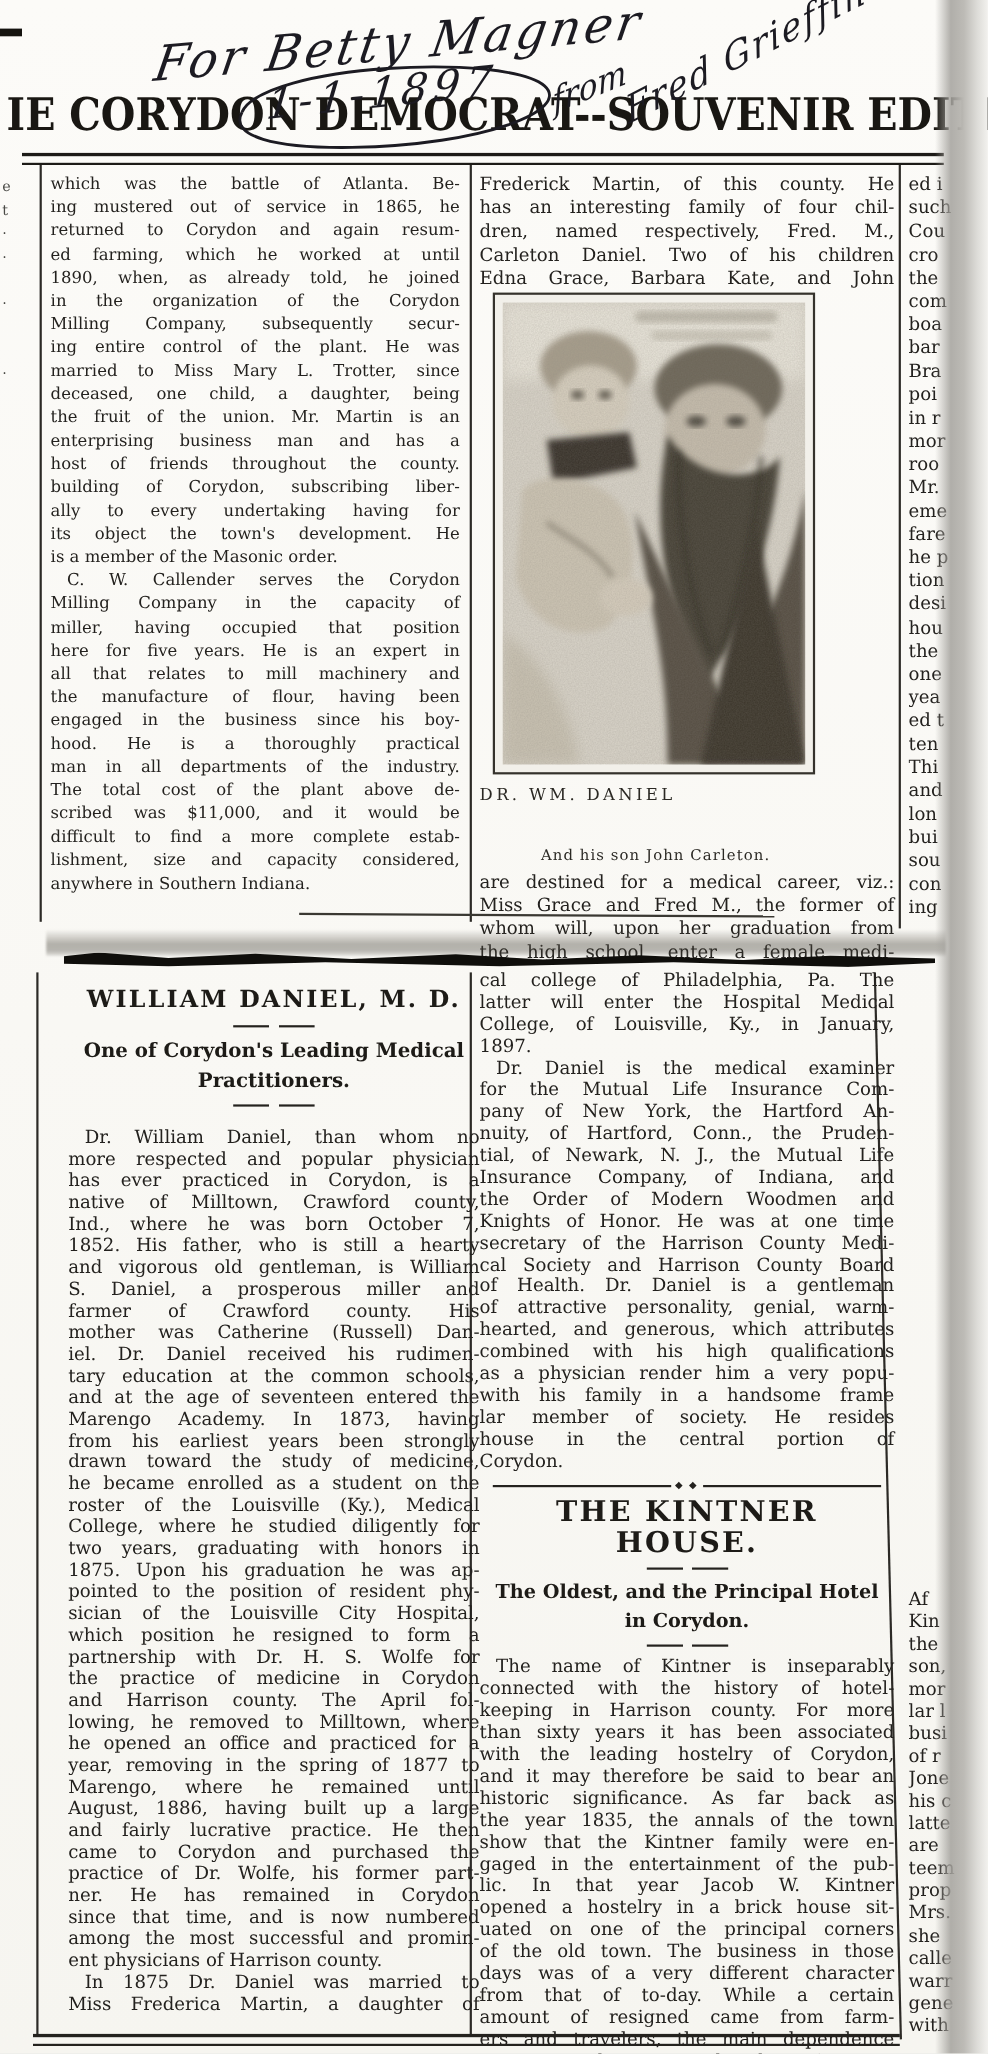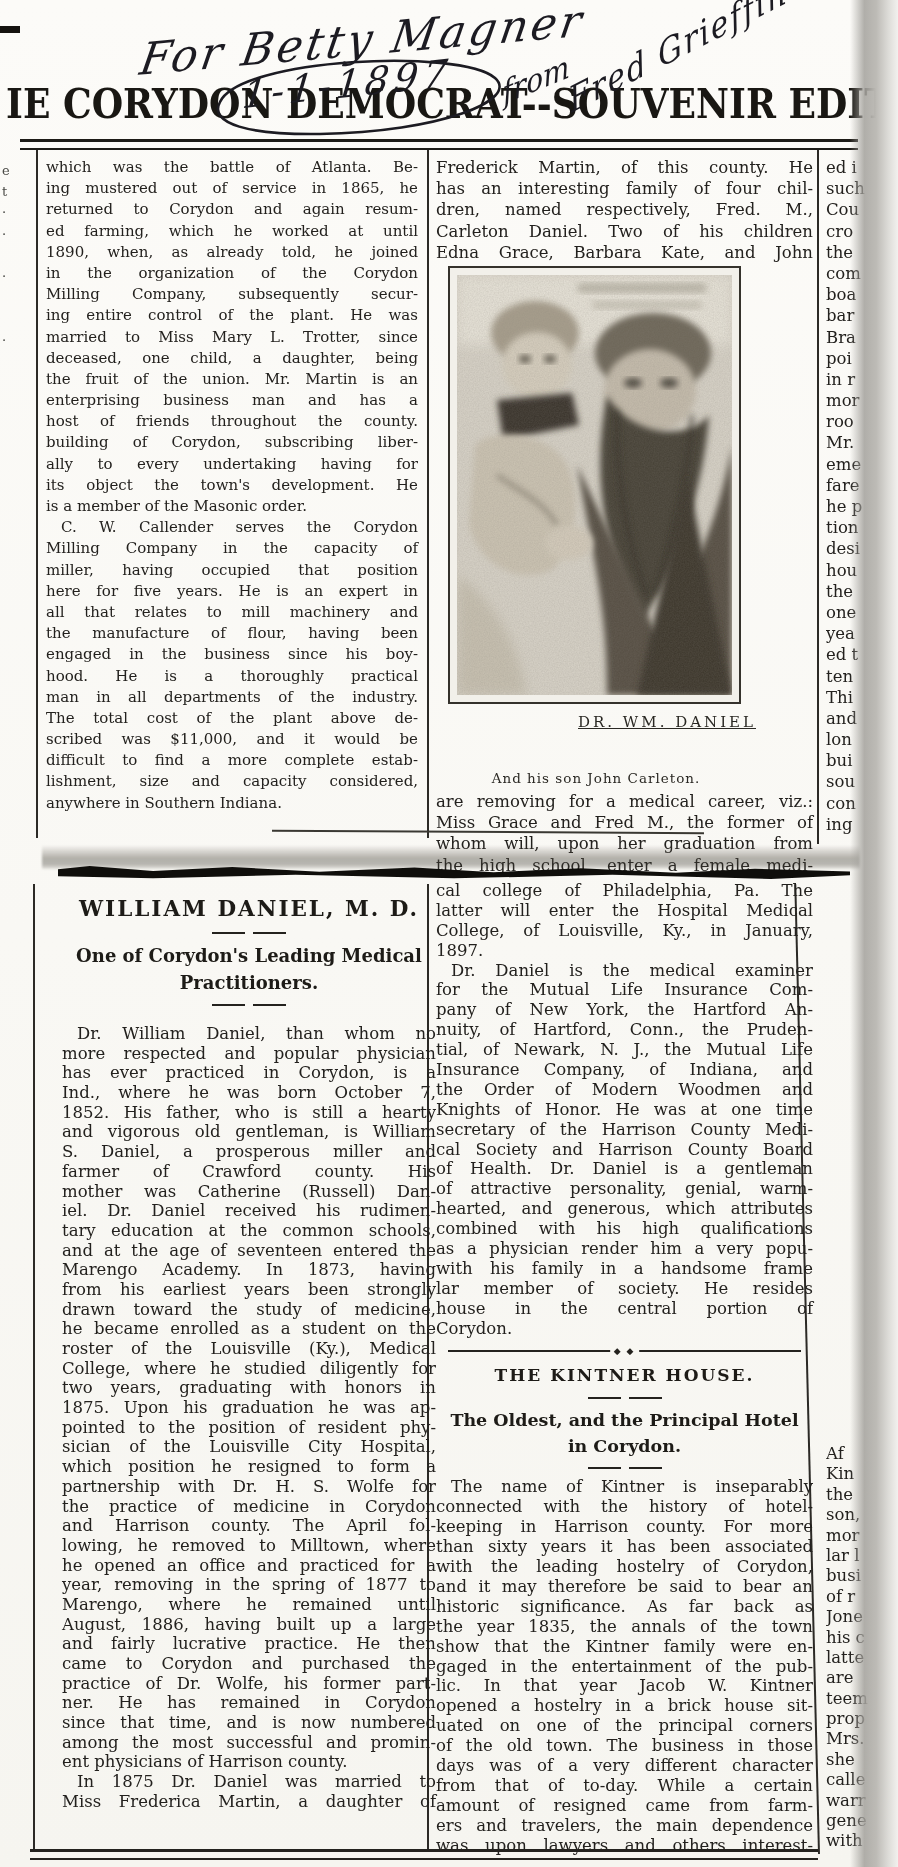--- a/index.html
+++ b/index.html
@@ -48,41 +48,41 @@
   .sliver-left{left:2px;top:160px;width:18px;font-size:13px;color:#4a4a46;}
   .sliver-left .ln{line-height:21.2px;height:21.2px;text-align:left;text-align-last:left;}
   .sliver-right{left:826px;top:157px;width:60px;font-size:16.5px;overflow:hidden;}
   .sliver-right .ln{line-height:21.2px;height:21.2px;text-align:left;text-align-last:left;white-space:nowrap;}
 
   
   .photo{margin:3px 0 0 12px;width:293px;height:438px;box-sizing:border-box;
     border:2px solid #35322c;padding:7px;background:#f2f0ea;}
   .photo svg{display:block;width:275px;height:420px;}
   .caption{margin-top:9px;width:320px;}
-  .cap1{text-align:right;font-size:15px;letter-spacing:3px;color:#2a2823;text-decoration:underline;}
+  .cap1{text-align:left;font-size:15px;letter-spacing:3px;color:#2a2823;}
   .cap2{text-align:center;font-size:13.5px;letter-spacing:1px;color:#2a2823;margin-top:39px;}
 
   
   .gap-shadow{position:absolute;left:42px;top:845px;width:818px;height:24px;z-index:2;filter:blur(1px);
     background:linear-gradient(to bottom,rgba(105,100,90,0) 0%,rgba(92,88,78,.45) 55%,rgba(60,57,48,.35) 80%,rgba(120,115,104,.15) 100%);}
   .torn-top{position:absolute;left:58px;top:866px;width:792px;height:13px;background:#0f0e0b;z-index:2;
     clip-path:polygon(0 25%,4% 0,12% 38%,22% 8%,33% 45%,45% 12%,55% 48%,66% 18%,78% 52%,88% 22%,100% 42%,100% 72%,90% 100%,70% 68%,50% 95%,30% 68%,12% 95%,0 78%);}
   .cut-line{position:absolute;left:272px;top:831px;width:432px;height:2px;background:#3a3832;transform:rotate(.3deg);z-index:1;}
 
   
   .col-c{left:62px;top:888px;width:374px;font-size:16.5px;}
   .col-c .body .ln{line-height:19.7px;height:19.7px;}
   .col-d{left:436px;top:881px;width:377px;font-size:16.5px;}
   .col-d .body .ln{line-height:19.9px;height:19.9px;}
   .sliver-right2{left:826px;top:1444px;width:60px;font-size:16.5px;overflow:hidden;}
   .sliver-right2 .ln{line-height:20.4px;height:20.4px;text-align:left;text-align-last:left;white-space:nowrap;}
 
   .headline{margin:6px 0 0 0;text-align:center;font-size:21.5px;font-weight:bold;
     letter-spacing:2px;line-height:30px;color:#1d1b17;}
-  .headline.k{font-size:17px;line-height:28px;}
+  .headline.k{font-size:26px;line-height:28px;}
   .dash-rule{width:74px;height:2px;margin:8px auto 8px auto;
     background:linear-gradient(to right,#24221e 0 44%,transparent 44% 56%,#24221e 56% 100%);}
   .subhead{text-align:center;font-weight:bold;font-size:18px;line-height:27px;color:#1d1b17;}
   .col-d .subhead{font-size:17.5px;line-height:26px;}
   .body{margin-top:18px;}
   .col-d .body{margin-top:8px;}
   .orn-rule{position:relative;height:2px;background:#24221e;margin:12px 12px 9px 12px;}
   .orn-rule:after{content:"\25C6\2009\25C6";position:absolute;left:50%;top:50%;
     transform:translate(-50%,-52%);font-size:9px;letter-spacing:2px;color:#24221e;
     background:#f8f7f2;padding:0 4px;}
@@ -208,21 +208,21 @@
         <ellipse cx="112" cy="268" rx="24" ry="17" fill="#d6cdbd" filter="url(#soft)"></ellipse>
         <path d="M0,300 C30,320 60,360 70,420 L0,420 Z" fill="#c9c2b2" filter="url(#soft2)"></path>
         <rect width="275" height="420" fill="none" filter="url(#grain)" opacity=".5"></rect>
       </svg>
     </figure>
     <div class="caption">
       <div class="cap1">DR. WM. DANIEL</div>
       <div class="cap2">And his son John Carleton.</div>
     </div>
     <div style="margin-top:5px">
-        <div class="ln">are removing for a medical career, viz.:</div>
+        <div class="ln">are destined for a medical career, viz.:</div>
         <div class="ln">Miss Grace and Fred M., the former of</div>
         <div class="ln">whom will, upon her graduation from</div>
         <div class="ln">the high school, enter a female medi-</div>
       </div>
   </div>
 
   <div class="col sliver-right">
       <div class="ln">ed i</div>
       <div class="ln">such</div>
       <div class="ln">Cou</div>
@@ -270,20 +270,21 @@
     <div class="dash-rule"></div>
     <div class="subhead">
       <div>One of Corydon's Leading Medical</div>
       <div>Practitioners.</div>
     </div>
     <div class="dash-rule"></div>
     <div class="body">
         <div class="ln ind">Dr. William Daniel, than whom no</div>
         <div class="ln">more respected and popular physician</div>
         <div class="ln">has ever practiced in Corydon, is a</div>
+        <div class="ln">native of Milltown, Crawford county,</div>
         <div class="ln">Ind., where he was born October 7,</div>
         <div class="ln">1852.  His father, who is still a hearty</div>
         <div class="ln">and vigorous old gentleman, is William</div>
         <div class="ln">S. Daniel, a prosperous miller and</div>
         <div class="ln">farmer of Crawford county.  His</div>
         <div class="ln">mother was Catherine (Russell) Dan-</div>
         <div class="ln">iel.  Dr. Daniel received his rudimen-</div>
         <div class="ln">tary education at the common schools,</div>
         <div class="ln">and at the age of seventeen entered the</div>
         <div class="ln">Marengo Academy.  In 1873, having</div>

